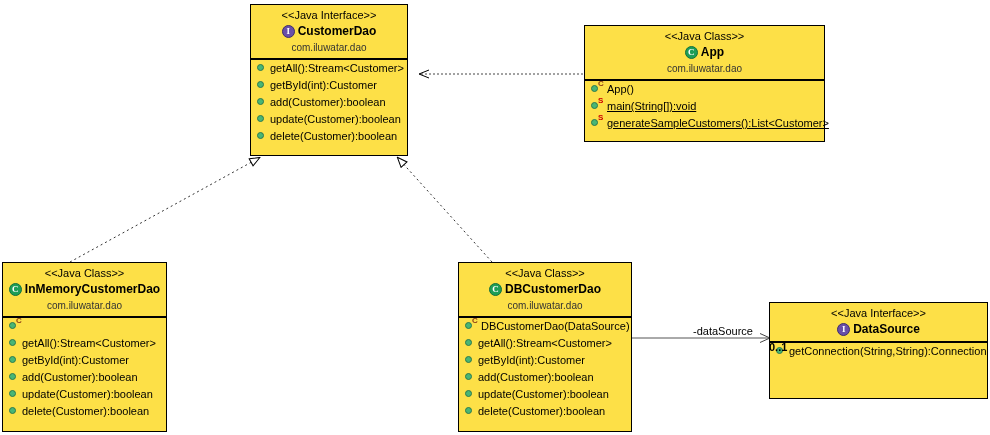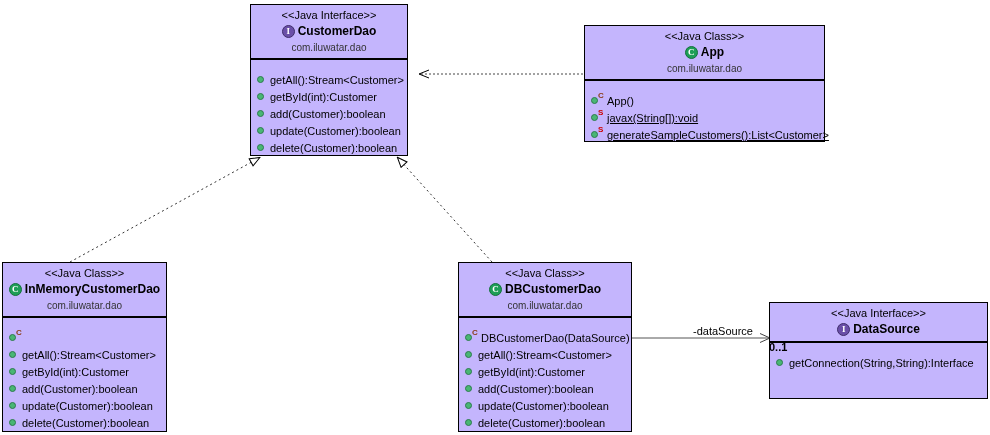--- a/index.html
+++ b/index.html
@@ -25,21 +25,21 @@
   svg.edges {
     position: absolute;
     left: 0; top: 0;
     width: 990px;
     height: 435px;
     pointer-events: none;
   }
   .uml-class {
     position: absolute;
     box-sizing: border-box;
-    background: #c4b5fd;
+    background: #fde047;
     border: 1px solid #000000;
     display: flex;
     flex-direction: column;
   }
   .uml-header {
     padding: 3px 6px 4px 6px;
     text-align: center;
     border-bottom: 1px solid #000000;
   }
   .stereotype {
@@ -64,21 +64,21 @@
   .package {
     font-size: 10px;
     line-height: 13px;
     color: #333333;
     margin-top: 2px;
     white-space: nowrap;
     text-align: center;
   }
   .uml-members {
     border-top: 1px solid #000000;
-    padding: 12px 4px 4px 5px;
+    padding: 0 4px 4px 5px;
     flex: 1;
   }
   .member {
     display: flex;
     align-items: flex-start;
     line-height: 17px;
     height: 17px;
     white-space: nowrap;
   }
   .member-text {
@@ -240,21 +240,21 @@
       <div class="member">
         <span class="dot has-marker">
           <span class="marker ctor">C</span>
         </span>
         <span class="member-text">App()</span>
       </div>
       <div class="member">
         <span class="dot has-marker">
           <span class="marker stat">S</span>
         </span>
-        <span class="member-text static">javax(String[]):void</span>
+        <span class="member-text static">main(String[]):void</span>
       </div>
       <div class="member">
         <span class="dot has-marker">
           <span class="marker stat">S</span>
         </span>
         <span class="member-text static">generateSampleCustomers():List&lt;Customer&gt;</span>
       </div>
     </div>
   </div>
 
@@ -339,21 +339,21 @@
     <div class="uml-header">
       <div class="stereotype">&lt;&lt;Java Interface&gt;&gt;</div>
       <div class="title-row">
         <span class="icon-interface">I</span>
         <span class="class-title">DataSource</span>
       </div>
     </div>
     <div class="uml-members">
       <div class="member">
         <span class="dot"></span>
-        <span class="member-text">getConnection(String,String):Interface</span>
+        <span class="member-text">getConnection(String,String):Connection</span>
       </div>
     </div>
   </div>
 
   <div class="edge-label" style="left:693px; top:325px;">-dataSource</div>
   <div class="edge-label" style="left:769px; top:341px;font-weight:bold;">0..1</div>
 
 </div>
 
 </body></html>

